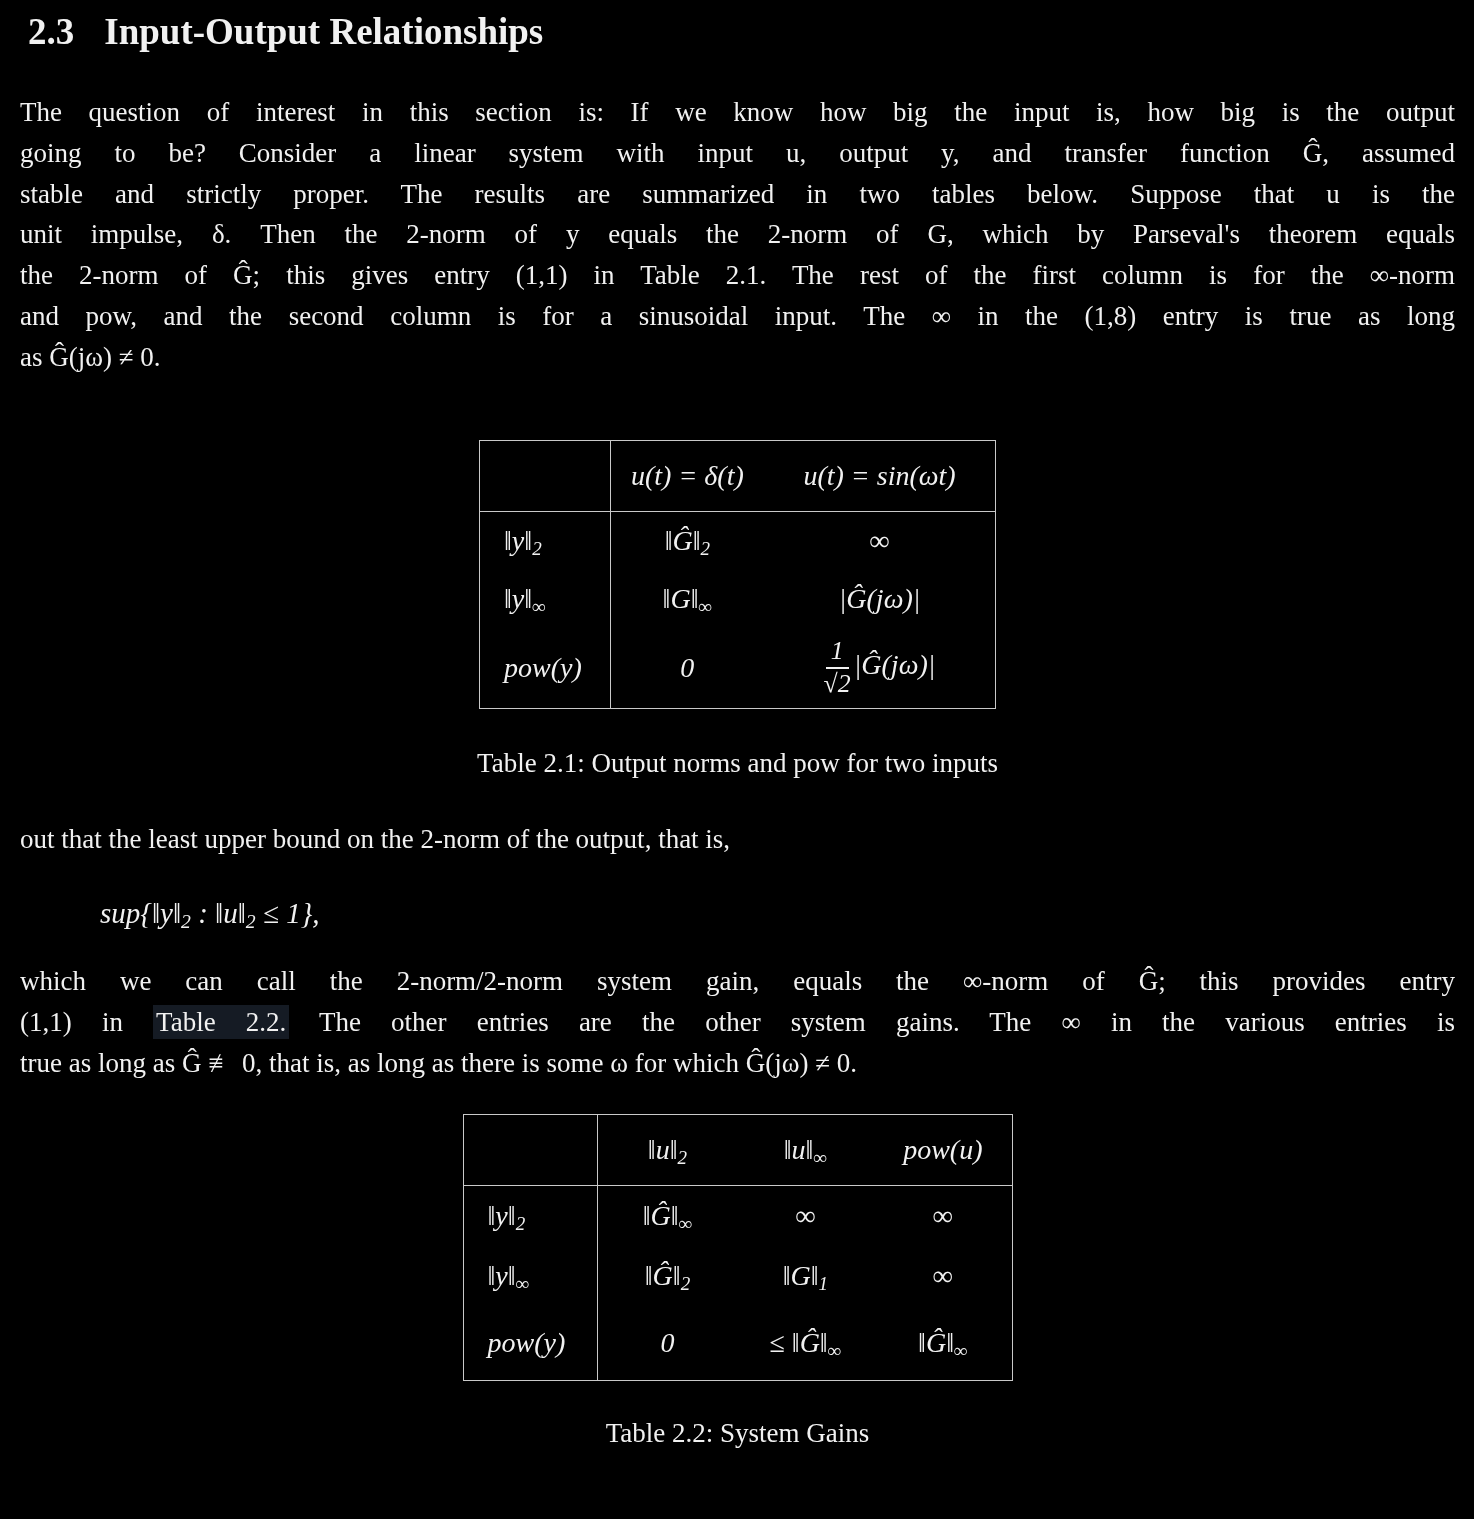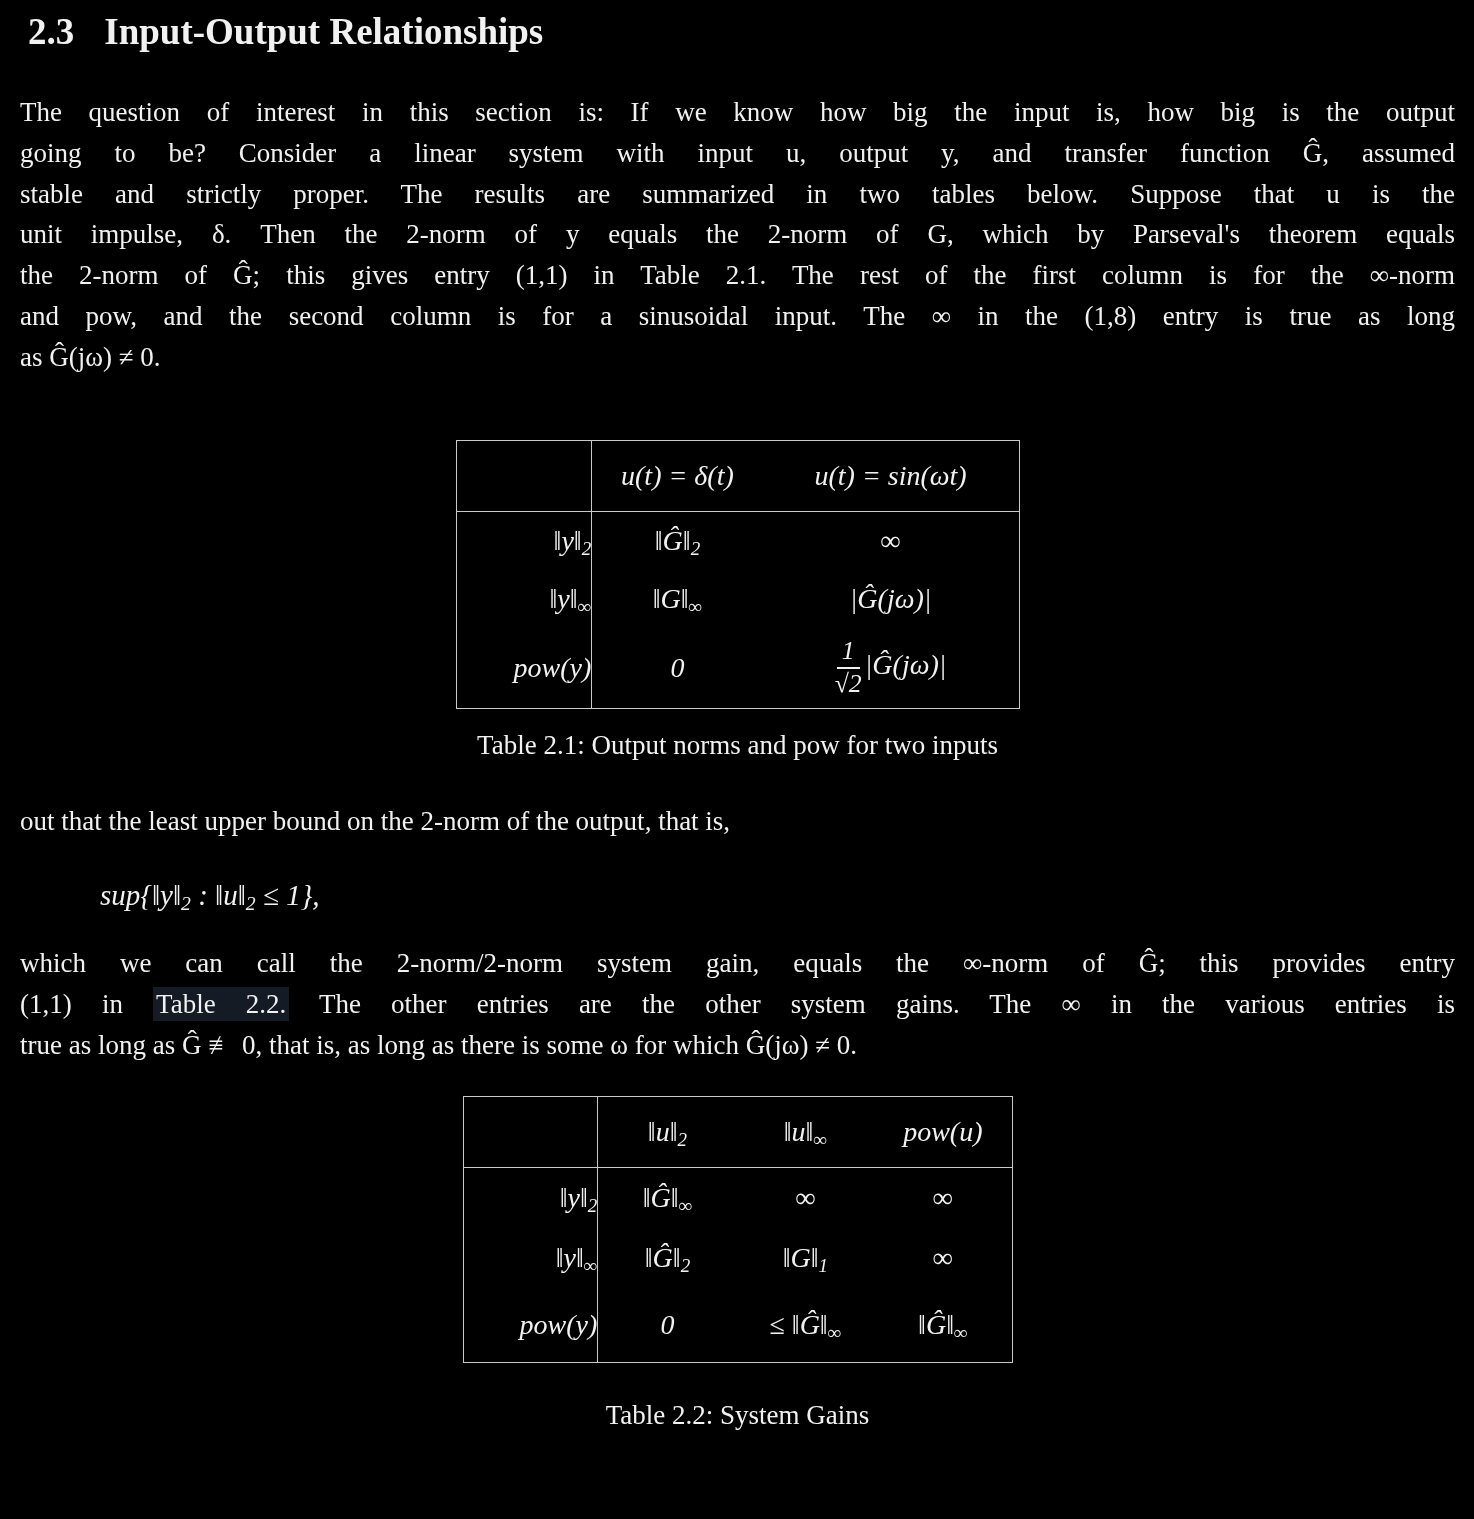--- a/index.html
+++ b/index.html
@@ -54,26 +54,26 @@
     vertical-align: -0.25em;
     line-height: 0;
   }
   .tablewrap { margin-top: 62px; }
   .tw2 { margin-top: 30px; }
   .mtable {
     border-collapse: collapse;
     margin: 0 auto;
     border: 1px solid var(--table_border, #c9c9c9);
   }
-  .t1 { width: 564px; }
+  .t1 { width: 517px; }
   .t2 { width: 550px; }
   .mtable td { padding: 0; vertical-align: middle; }
   .mtable td.stub {
     border-right: 1px solid var(--table_border, #c9c9c9);
-    text-align: right;
+    text-align: left;
     padding-left: 24px;
   }
   .mtable tr.hrow td { border-bottom: 1px solid var(--table_border, #c9c9c9); }
   .mtable td.dc, .mtable td.hc { text-align: center; }
   .t1 tr.hrow td { height: 70px; }
   .t1 tr.r1 td { height: 58px; }
   .t1 tr.r2 td { height: 58px; }
   .t1 tr.r3 td { height: 80px; }
   .t2 tr.hrow td { height: 70px; }
   .t2 tr.r1 td { height: 60px; }
@@ -95,21 +95,21 @@
   .frac .num {
     border-bottom: 2px solid var(--text, #f1f1f1);
     padding: 0 5px 1px 5px;
   }
   .frac .den { padding-top: 1px; }
   .caption {
     font-size: 27px;
     line-height: 40px;
     text-align: center;
   }
-  .cap1 { margin-top: 16px; }
+  .cap1 { margin-top: 34px; }
   .cap2 { margin-top: 32px; }
 </style>
 </head>
 <body>
 
 <div class="page">
 
   <h1 class="heading"><span class="h-num">2.3</span><span class="h-title">Input-Output Relationships</span></h1>
 
   <div class="para p1">

